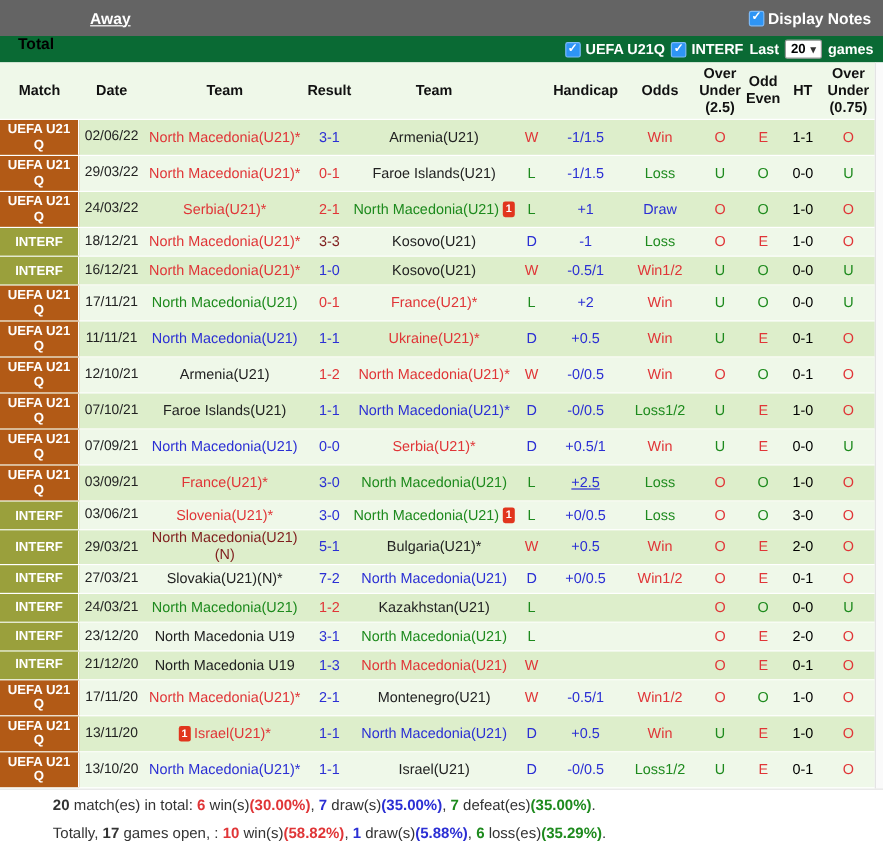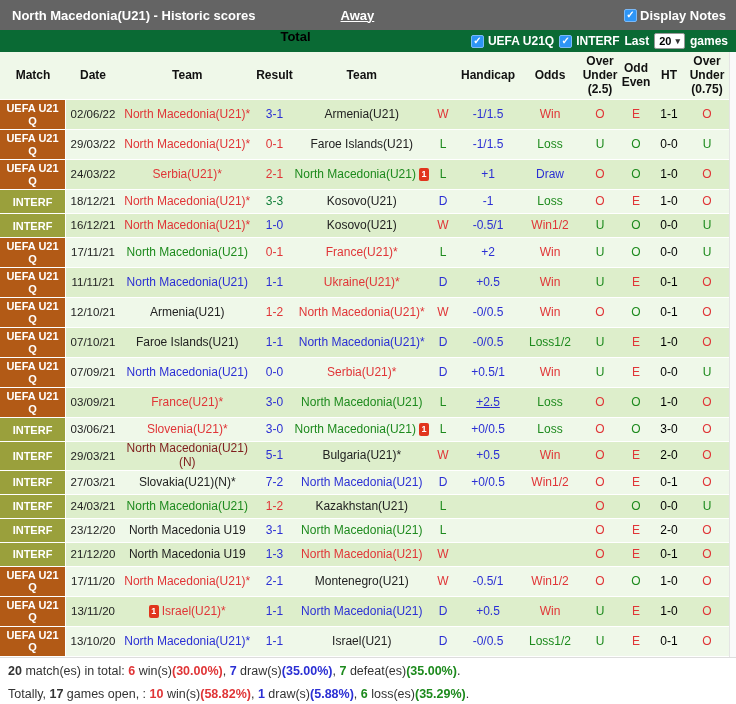--- a/index.html
+++ b/index.html
@@ -43,30 +43,29 @@
   .cell{font-size:12px;text-align:center;line-height:1.15;}
   .cell-comp{align-self:stretch;display:flex;align-items:center;justify-content:center;color:#fff;font-weight:bold;font-size:11px;line-height:1.15;border-right:1px solid #fff;text-align:center;padding:1px 2px;}
   .cell-comp.uefa{background:var(--label-uefa);}
   .cell-comp.interf{background:var(--label-interf);}
   .cell-date{color:#222;font-size:11.5px;}
   .team{display:flex;align-items:center;justify-content:center;gap:3px;}
   .card{width:10px;height:13px;background:#e1351d;border-radius:2px;color:#fff;font-size:9px;font-weight:bold;display:inline-flex;align-items:center;justify-content:center;line-height:1;flex:0 0 auto;}
 
   
   .notes{background:#fff;border-top:1px solid #ddd;padding:2px 0;}
-  .note-line{font-size:12.5px;color:#333;padding:3px 8px;line-height:1.35;}
+  .note-line{font-size:12.5px;color:#333;padding:3px 8px;line-height:1.35;margin-left:36px;}
   .seg-b{font-weight:bold;}
 </style>
 </head>
 <body>
 
 <div class="widget">
 
   <div class="titlebar">
-    <span class="title">North Macedonia(U21) - Historic scores</span>
     <div class="tab active">
       <span>Total</span>
     </div>
     <div class="tab plain">
       <span>Away</span>
     </div>
     <div class="notes-toggle">
       <span class="checkbox">
         <span>✓</span>
       </span>
@@ -165,21 +164,21 @@
           <div class="cell " style="color: rgb(29, 138, 29);">O</div>
           <div class="cell ">1-0</div>
           <div class="cell " style="color: rgb(224, 53, 55);">O</div>
         </div>
         <div class="trow grid interf even">
           <div class="cell-comp interf">INTERF</div>
           <div class="cell cell-date">18/12/21</div>
           <div class="cell team">
             <span style="color: rgb(224, 53, 55);">North Macedonia(U21)*</span>
           </div>
-          <div class="cell " style="color: #15803d;">3-3</div>
+          <div class="cell " style="color: #7f1d1d;">3-3</div>
           <div class="cell team">
             <span style="color: rgb(34, 34, 34);">Kosovo(U21)</span>
           </div>
           <div class="cell " style="color: rgb(43, 47, 212);">D</div>
           <div class="cell " style="color: rgb(43, 47, 212);">-1</div>
           <div class="cell " style="color: rgb(29, 138, 29);">Loss</div>
           <div class="cell " style="color: rgb(224, 53, 55);">O</div>
           <div class="cell " style="color: rgb(224, 53, 55);">E</div>
           <div class="cell ">1-0</div>
           <div class="cell " style="color: rgb(224, 53, 55);">O</div>

